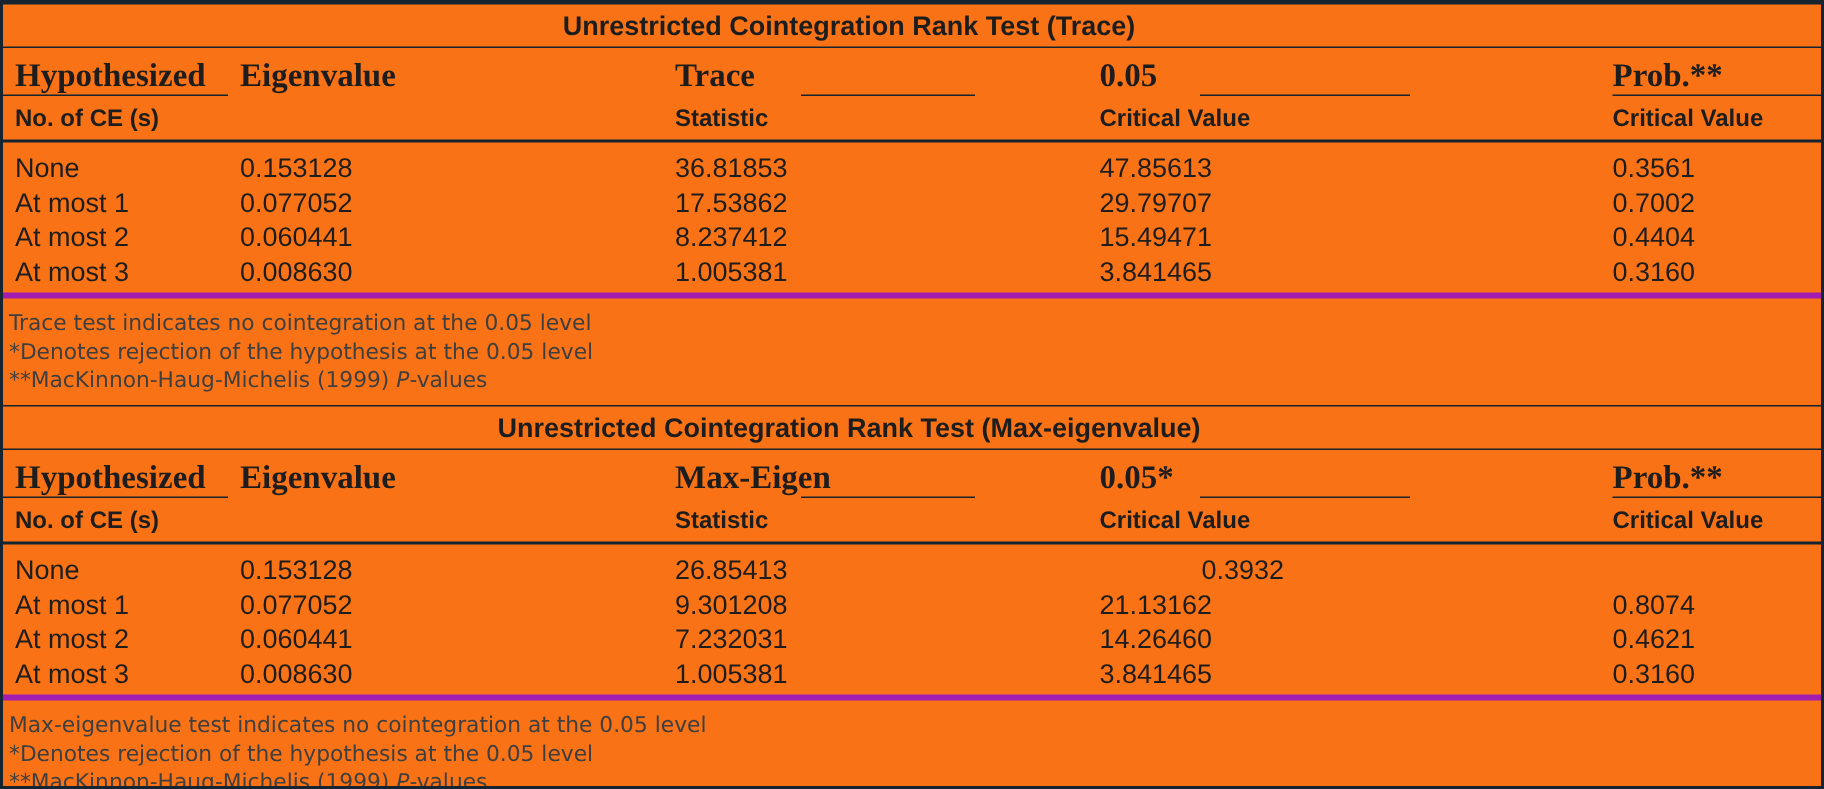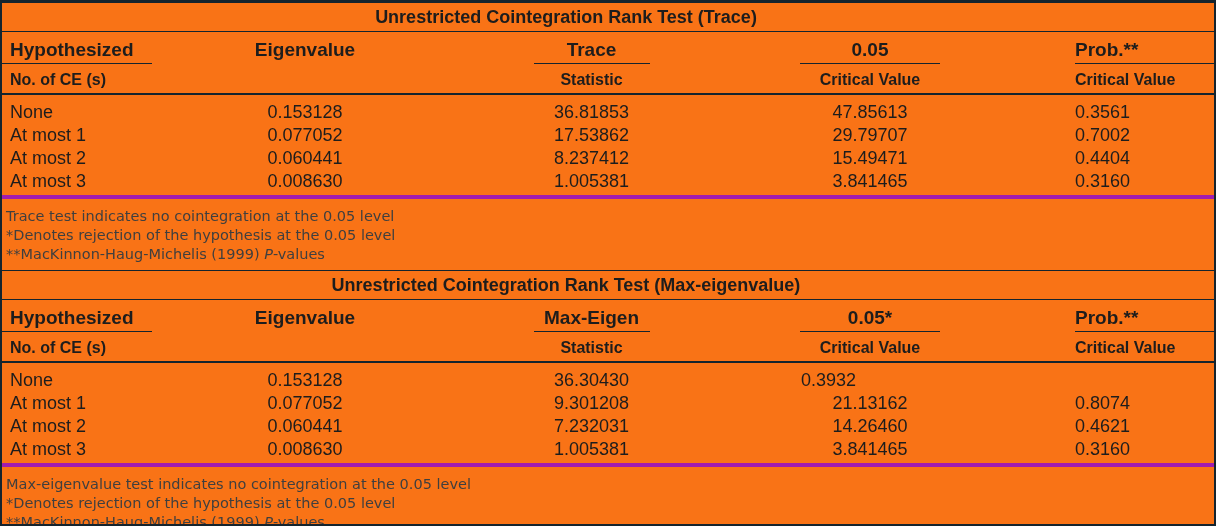--- a/index.html
+++ b/index.html
@@ -31,25 +31,25 @@
     border-bottom: 1.2px solid #15242e;
   }
 
   .grid {
     display: grid;
     grid-template-columns: 158px 290px 283px 274px 207px;
   }
 
   .c  { box-sizing: border-box; }
   .c1 { text-align: left; padding-left: 8px; }
-  .c2, .c3, .c4 { text-align: center; }
+  .c2, .c3, .c4 { }
   .c5 { text-align: left; padding-left: 68px; }
 
   
-  .hA { padding-top: 8px; font-weight: bold; font-size: 19px; }
+  .hA { padding-top: 8px; font-weight: bold; font-size: 22px; font-family: Liberation Serif, serif; }
   .hA .ht { display: block; line-height: 19px; }
   .u  { display: block; height: 0; border-bottom: 1.6px solid #15242e; margin-top: 4px; }
   .u1 { width: 150px; margin-left: -8px; }
   .u3 { width: 116px; margin-left: auto; margin-right: auto; }
   .u4 { width: 140px; margin-left: auto; margin-right: auto; }
   .u5 { width: 139px; margin-left: auto; margin-right: 0; }
 
   
   .hB { font-weight: bold; font-size: 16px; border-bottom: 2px solid #15242e; }
   .hB .c { padding-top: 6px; padding-bottom: 4px; line-height: 19px; }
@@ -174,21 +174,21 @@
       <div class="c c2"></div>
       <div class="c c3">Statistic</div>
       <div class="c c4">Critical Value</div>
       <div class="c c5">Critical Value</div>
     </div>
 
     <div class="dataRows">
       <div class="grid">
         <div class="c c1">None</div>
         <div class="c c2">0.153128</div>
-        <div class="c c3">36.30430</div>
+        <div class="c c3">26.85413</div>
         <div class="c c5">0.3932</div>
       </div>
       <div class="grid">
         <div class="c c1">At most 1</div>
         <div class="c c2">0.077052</div>
         <div class="c c3">9.301208</div>
         <div class="c c4">21.13162</div>
         <div class="c c5">0.8074</div>
       </div>
       <div class="grid">

